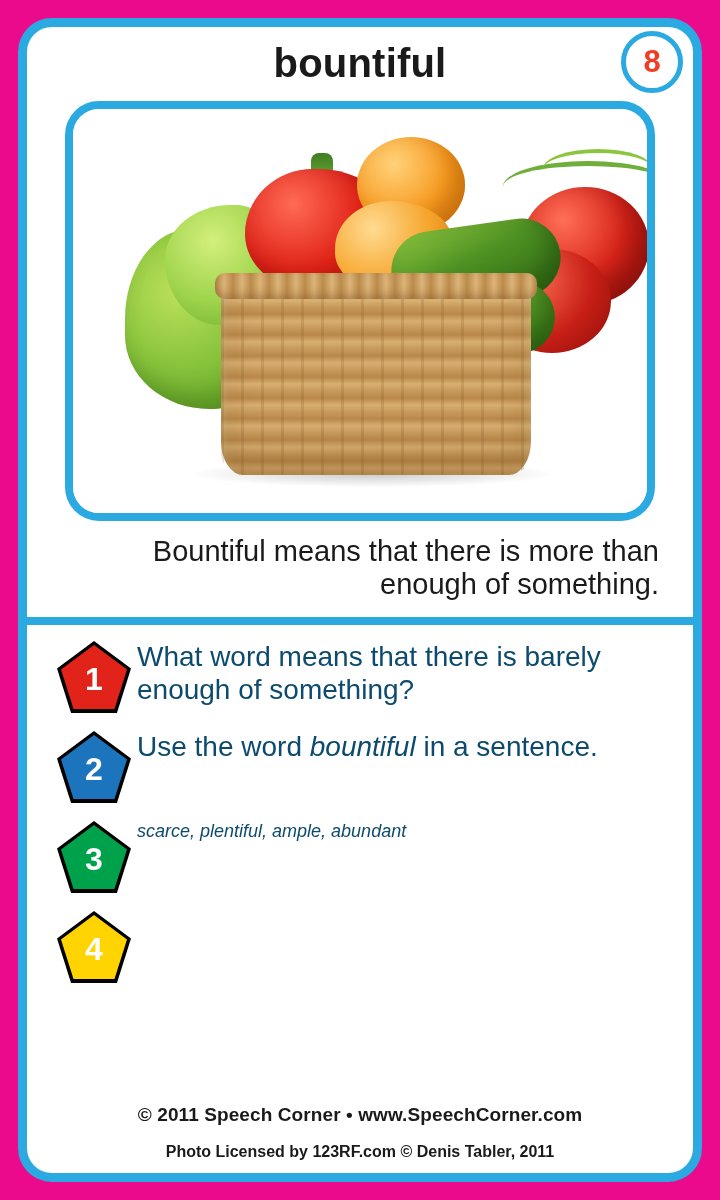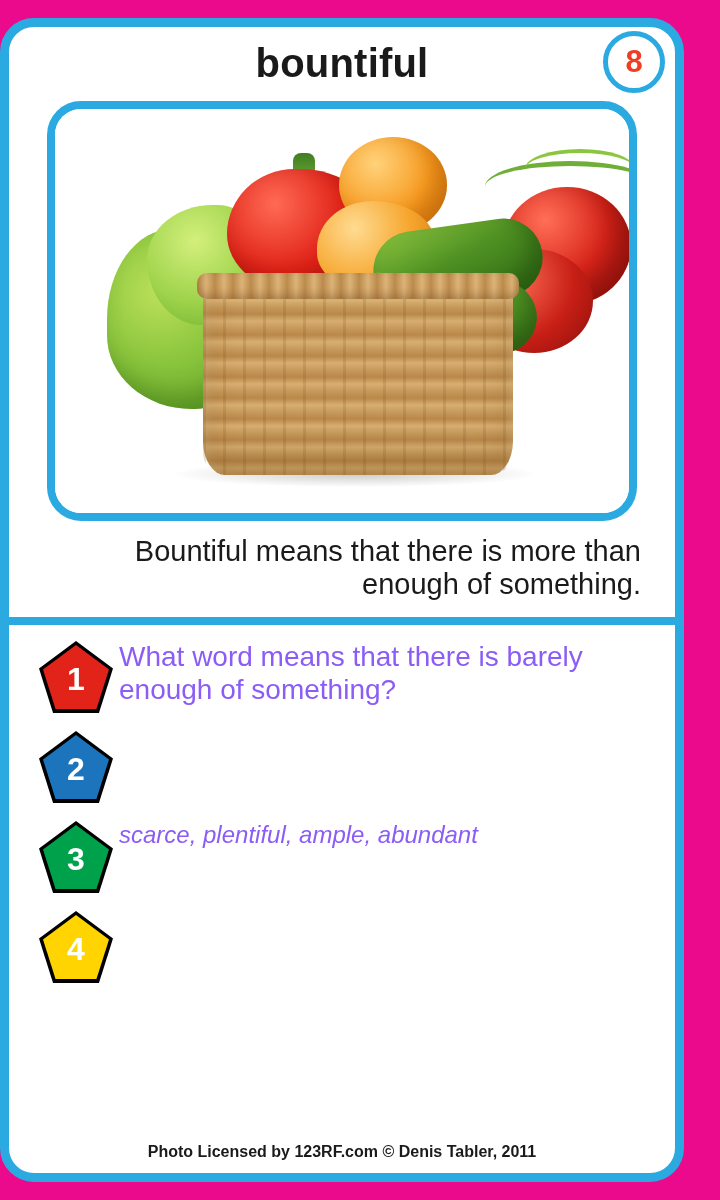--- a/index.html
+++ b/index.html
@@ -9,21 +9,21 @@
   body {
     width: 720px;
     height: 1200px;
     background: #ec0a8c;
     font-family: "Liberation Sans", sans-serif;
     overflow: hidden;
   }
 
   .card {
     position: absolute;
-    left: 0;
+    left: 18px;
     top: 18px;
     width: 684px;
     height: 1164px;
     background: #ffffff;
     border: 9px solid #2aaae1;
     border-radius: 34px;
     box-sizing: border-box;
     overflow: hidden;
   }
 
@@ -247,46 +247,46 @@
   .p3 { background: #000000; }
   .p3 .inner { background: #00a14b; }
   .p4 { background: #000000; }
   .p4 .inner { background: #ffd400; }
   .p4 .num { color: #ffffff; }
 
   .prompt-text {
     flex: 1;
     font-size: 28px;
     line-height: 1.16;
-    color: #8b5cf6;
+    color: #0c4a6e;
     padding-top: 2px;
     padding-right: 6px;
   }
   .prompt-text em { font-style: italic; }
   .prompt-sub {
     display: block;
     font-style: italic;
-    font-size: 24px;
+    font-size: 18px;
     line-height: 1.16;
   }
 
   
   .footer {
     position: absolute;
     left: 0; right: 0; bottom: 12px;
     text-align: center;
   }
   .footer-line1 {
     font-size: 19px;
     font-weight: bold;
     color: #1a1a1a;
     letter-spacing: 0.1px;
   }
   .footer-line2 {
-    margin-top: 8px;
+    margin-top: 17px;
     font-size: 16px;
     font-weight: bold;
     color: #1a1a1a;
   }
 </style>
 </head>
 <body>
 
 <div class="card">
 
@@ -330,20 +330,21 @@
       <div class="prompt-text">What word means that there is barely enough of something?</div>
     </div>
 
     <div class="prompt-row">
       <div class="shape-wrap">
         <div class="pentagon p2">
           <div class="inner"></div>
           <div class="num">2</div>
         </div>
       </div>
+      <div class="prompt-text"><span>Use the word </span><em>bountiful</em><span> in a sentence.</span></div>
     </div>
 
     <div class="prompt-row">
       <div class="shape-wrap">
         <div class="pentagon p3">
           <div class="inner"></div>
           <div class="num">3</div>
         </div>
       </div>
       <div class="prompt-text">
@@ -356,16 +357,17 @@
         <div class="pentagon p4">
           <div class="inner"></div>
           <div class="num">4</div>
         </div>
       </div>
     </div>
 
   </div>
 
   <div class="footer">
+    <div class="footer-line1">© 2011 Speech Corner • www.SpeechCorner.com</div>
     <div class="footer-line2">Photo Licensed by 123RF.com © Denis Tabler, 2011</div>
   </div>
 
 </div>
 
 </body></html>

